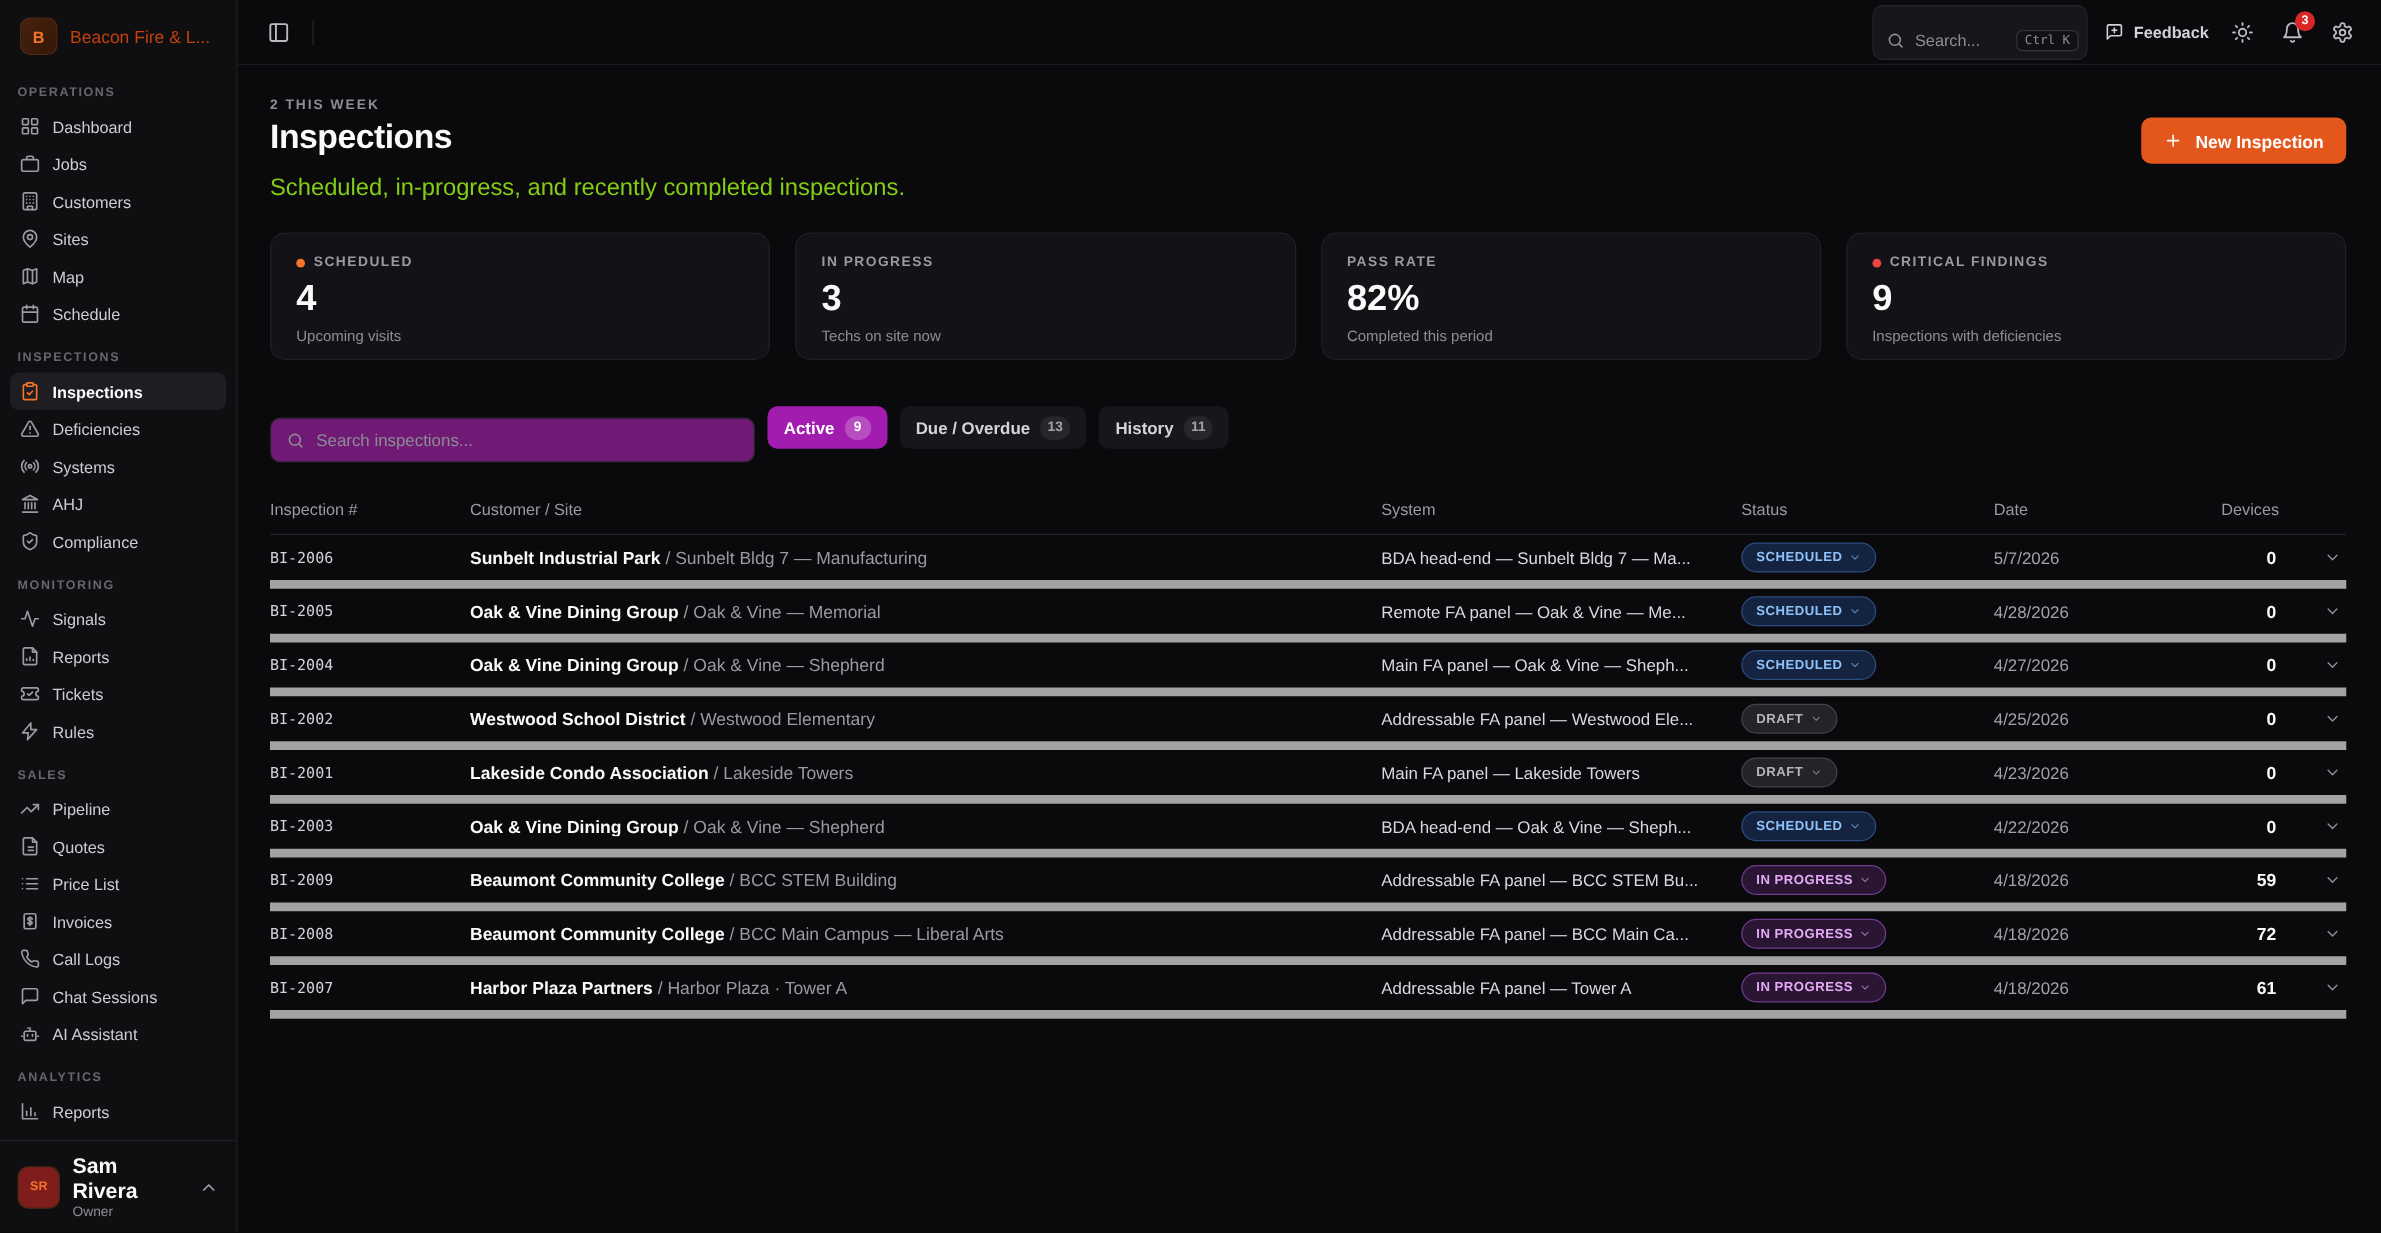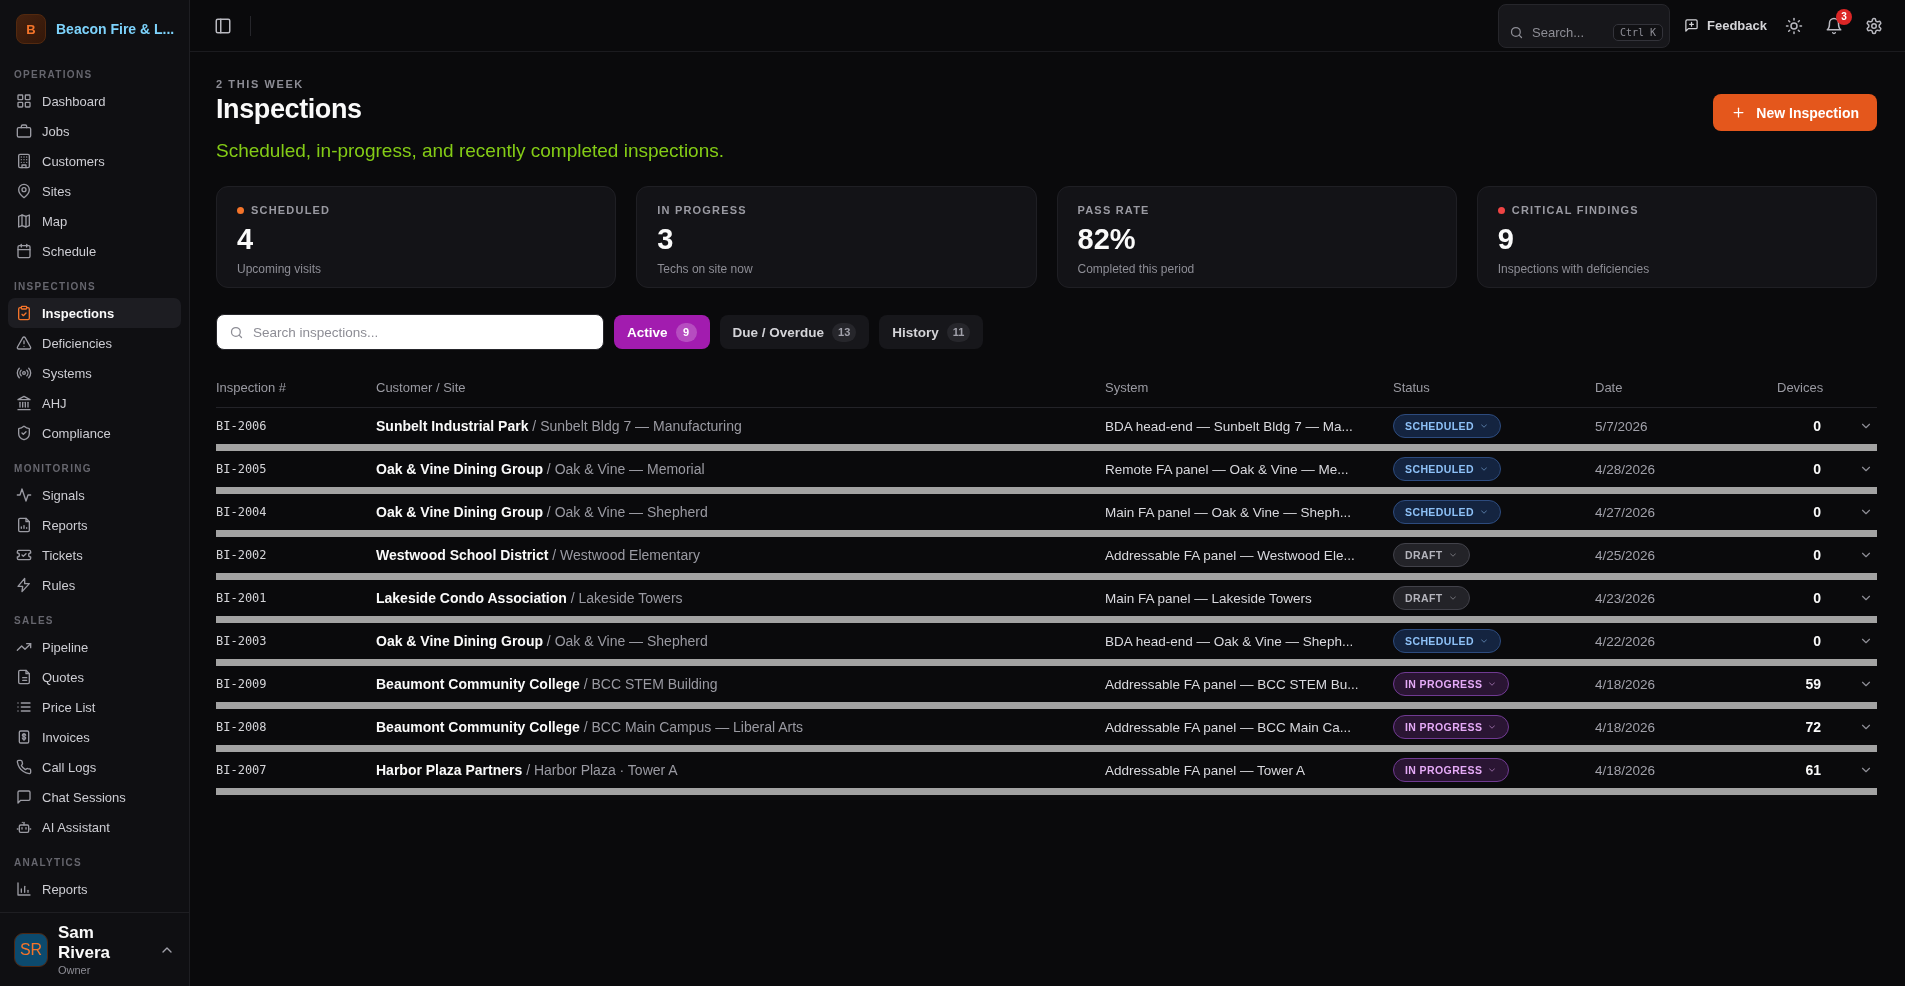--- a/index.html
+++ b/index.html
@@ -19,43 +19,43 @@
     display: flex; flex-direction: column;
   }
   .brand { display: flex; align-items: center; gap: 10px; padding: 14px 14px 10px 16px; }
   .brand-logo {
     width: 30px; height: 30px; border-radius: 8px; flex: 0 0 30px;
     background: linear-gradient(135deg, #46220f, #331709);
     border: 1px solid #53290f;
     display: flex; align-items: center; justify-content: center;
     color: #f4742a; font-size: 13px; font-weight: bold;
   }
-  .brand-name { font-size: 14px; font-weight: bold; color: #7dd3fc; white-space: nowrap; overflow: hidden; }
+  .brand-name { font-size: 14px; font-weight: normal; color: #c2410c; white-space: nowrap; overflow: hidden; }
   .nav { flex: 1 1 auto; overflow: hidden; padding: 0 8px; }
   .nav-section-label {
     font-size: 10px; font-weight: bold; letter-spacing: 1.3px; text-transform: uppercase;
     color: #66666e; margin: 15px 6px 6px 6px;
   }
   .nav-item {
     display: flex; align-items: center; gap: 10px;
     height: 30px; padding: 0 8px; border-radius: 7px;
     color: #cdcdd3; font-size: 13px; cursor: pointer;
   }
   .nav-item .nav-icon { color: #9b9ba3; width: 16px; height: 16px; }
   .nav-item.active { background: #1d1d22; color: #fafafa; font-weight: bold; }
   .nav-item.active .nav-icon { color: #f4742a; }
   .side-footer {
     border-top: 1px solid #1e1e22; padding: 10px 14px;
     display: flex; align-items: center; gap: 10px;
   }
   .avatar {
     width: 34px; height: 34px; border-radius: 9px; flex: 0 0 34px;
-    background: #0c4a6e; border: 1px solid #4e2712;
+    background: #7f1d1d; border: 1px solid #4e2712;
     display: flex; align-items: center; justify-content: center;
-    color: #f4742a; font-size: 16px; font-weight: normal;
+    color: #f4742a; font-size: 10px; font-weight: bold;
   }
   .user-meta { flex: 1 1 auto; min-width: 0; }
   .user-name { font-size: 17px; font-weight: bold; color: #fafafa; }
   .user-role { font-size: 11px; color: #8d8d95; margin-top: 1px; }
   .user-chevron { color: #a1a1aa; }
 
   
   .main { flex: 1 1 auto; display: flex; flex-direction: column; min-width: 0; }
   .topbar {
     height: 52px; flex: 0 0 52px; border-bottom: 1px solid #1b1b1f;
@@ -105,22 +105,22 @@
     background: #131317; border: 1px solid #1f1f24; border-radius: 12px;
     padding: 17px 20px; height: 102px;
   }
   .stat-label { display: flex; align-items: center; gap: 7px; font-size: 11px; font-weight: bold; letter-spacing: 1.2px; color: #9a9aa2; text-transform: uppercase; }
   .stat-dot { width: 7px; height: 7px; border-radius: 50%; }
   .stat-value { font-size: 29px; font-weight: bold; color: #fafafa; margin-top: 7px; }
   .stat-sub { font-size: 12px; color: #8d8d95; margin-top: 6px; }
 
   .filter-row { display: flex; align-items: center; gap: 10px; margin-top: 26px; }
   .filter-search {
-    width: 388px; height: 36px; background: #ffffff; border: 1px solid #26262b; border-radius: 8px;
-    display: flex; align-items: center; gap: 9px; padding: 0 12px; color: #8d8d95; cursor: text;
+    width: 388px; height: 36px; background: #701a75; border: 1px solid #26262b; border-radius: 8px;
+    display: flex; align-items: center; gap: 9px; padding: 0 12px; color: #8d8d95; cursor: text; margin-top: 20px;
   }
   .filter-search .search-text { font-size: 13.5px; }
   .tab-btn {
     display: flex; align-items: center; gap: 8px; height: 34px; padding: 0 13px;
     background: #17171b; border: none; border-radius: 8px;
     color: #d4d4d8; font-size: 13.5px; font-weight: bold; cursor: pointer;
     font-family: inherit;
   }
   .tab-btn .tab-count {
     background: #26262b; color: #a1a1aa; font-size: 11px; font-weight: bold;

